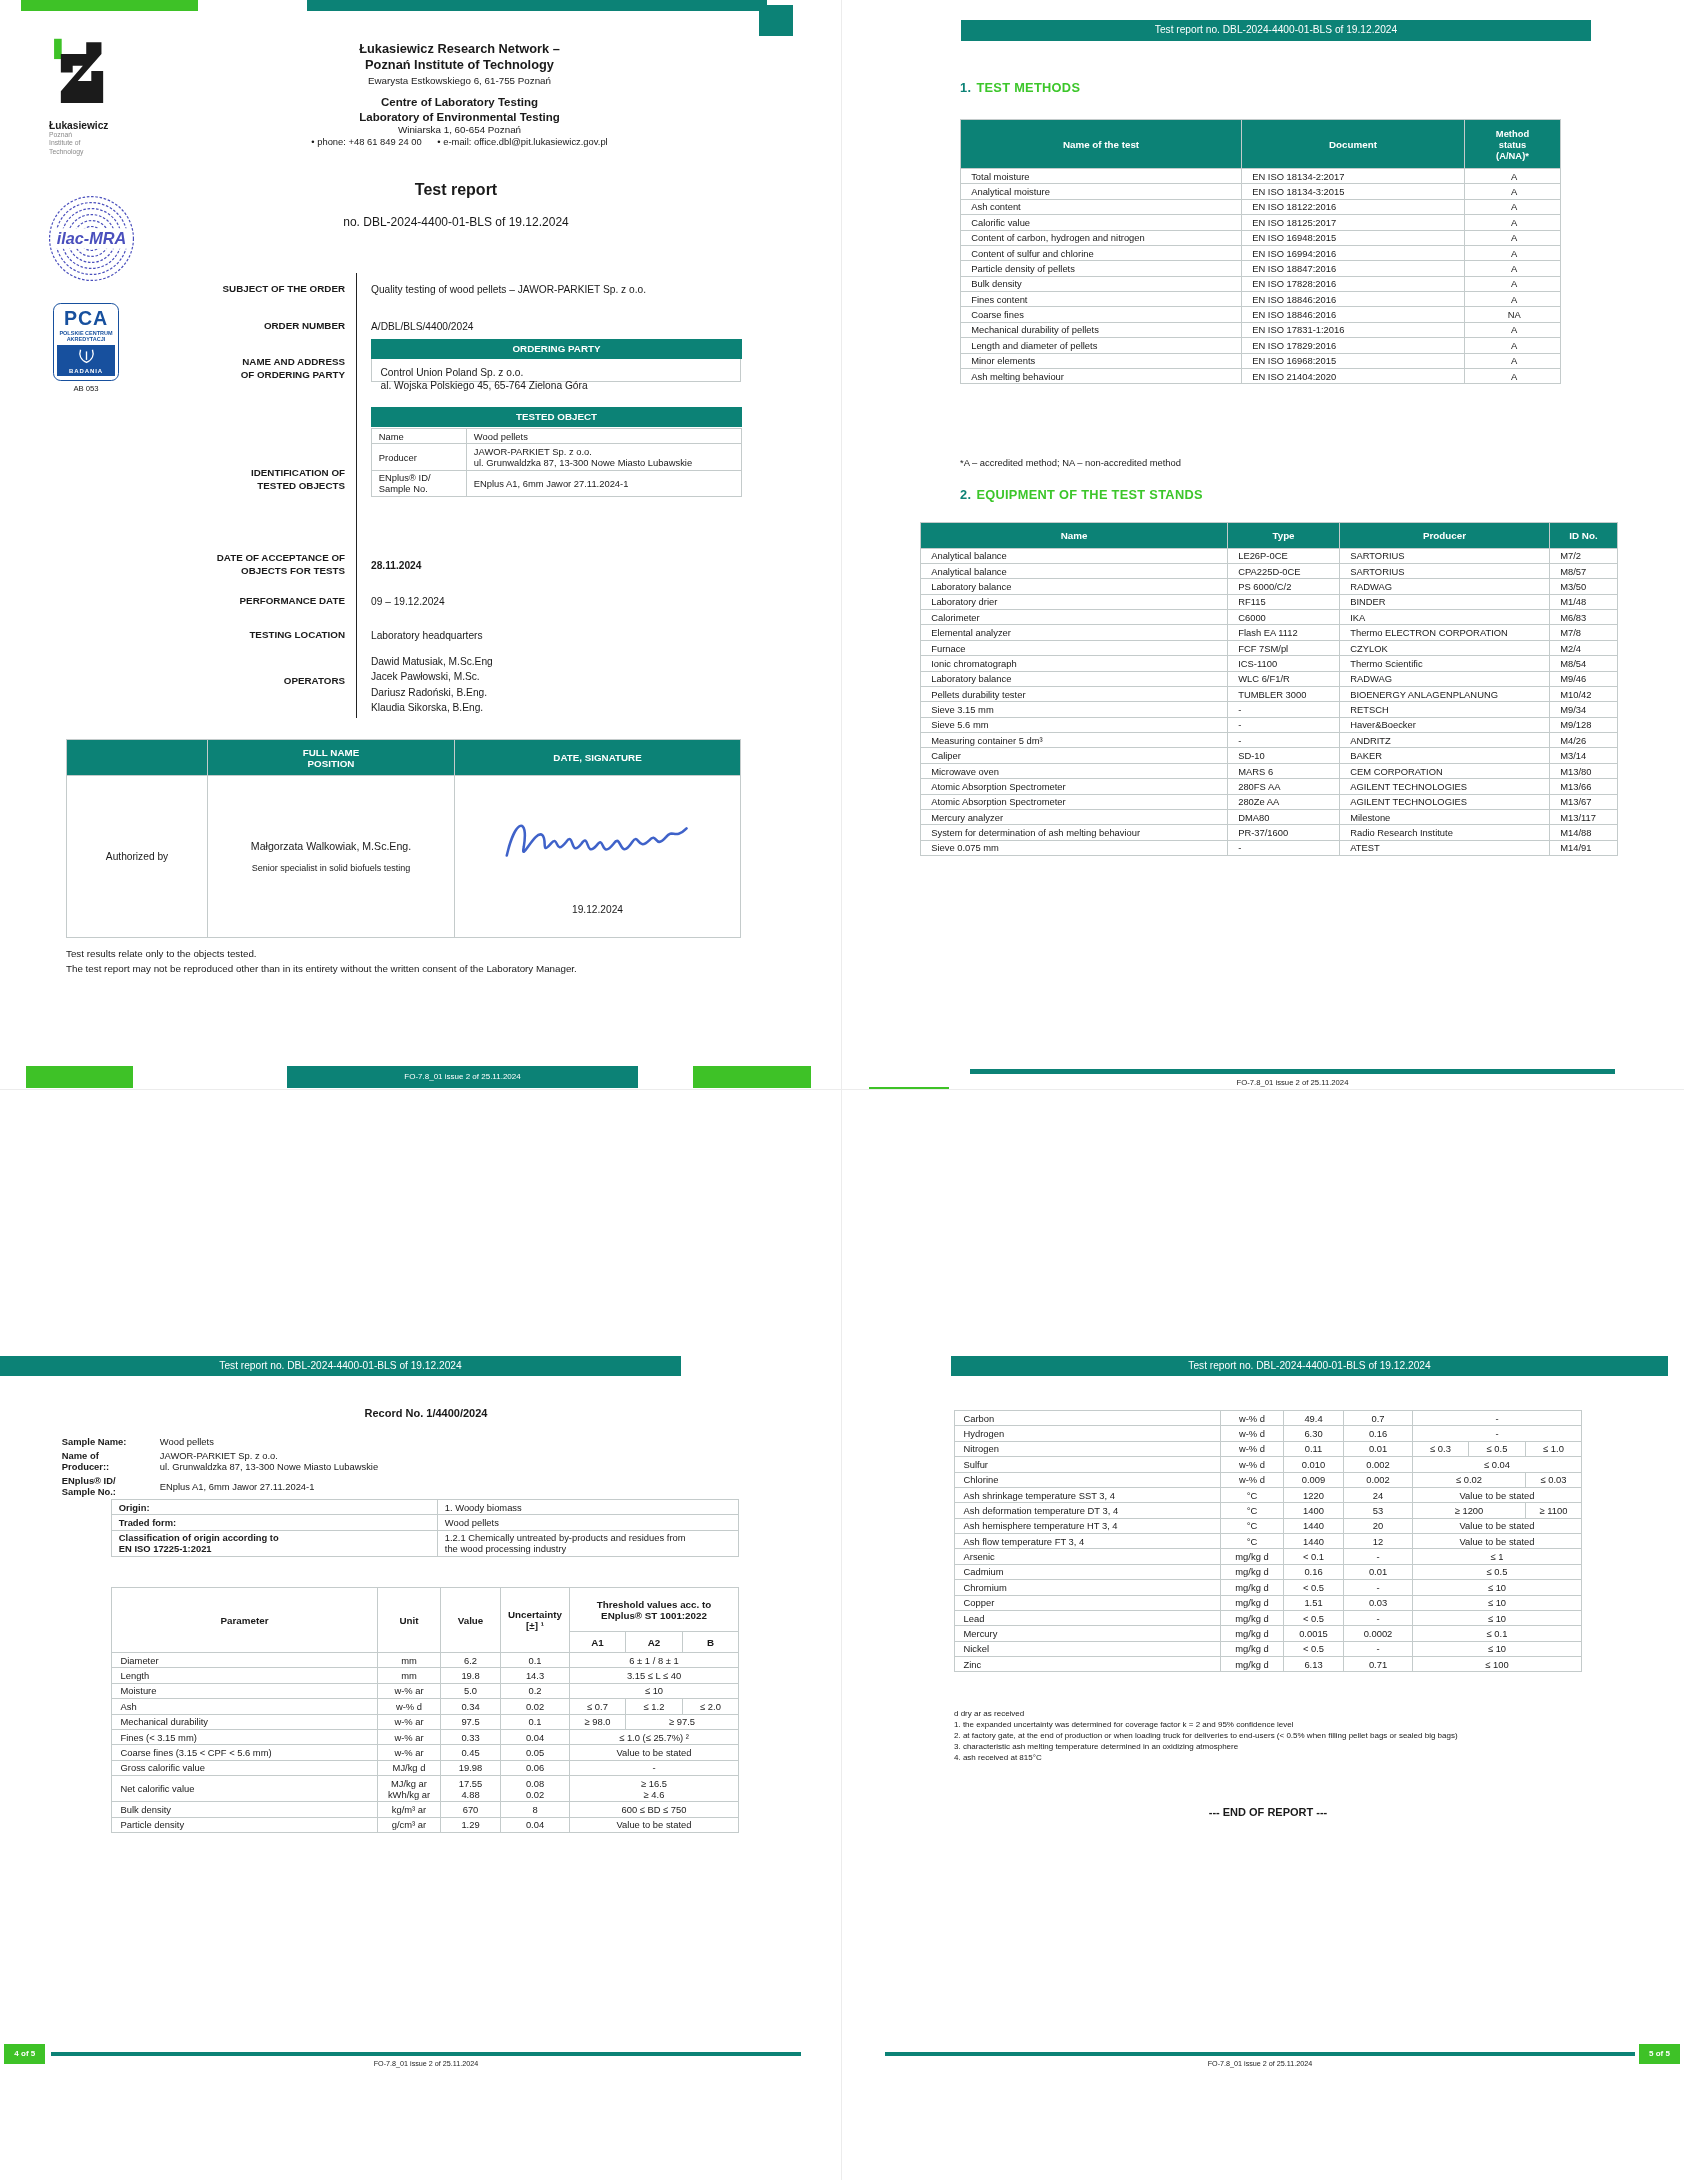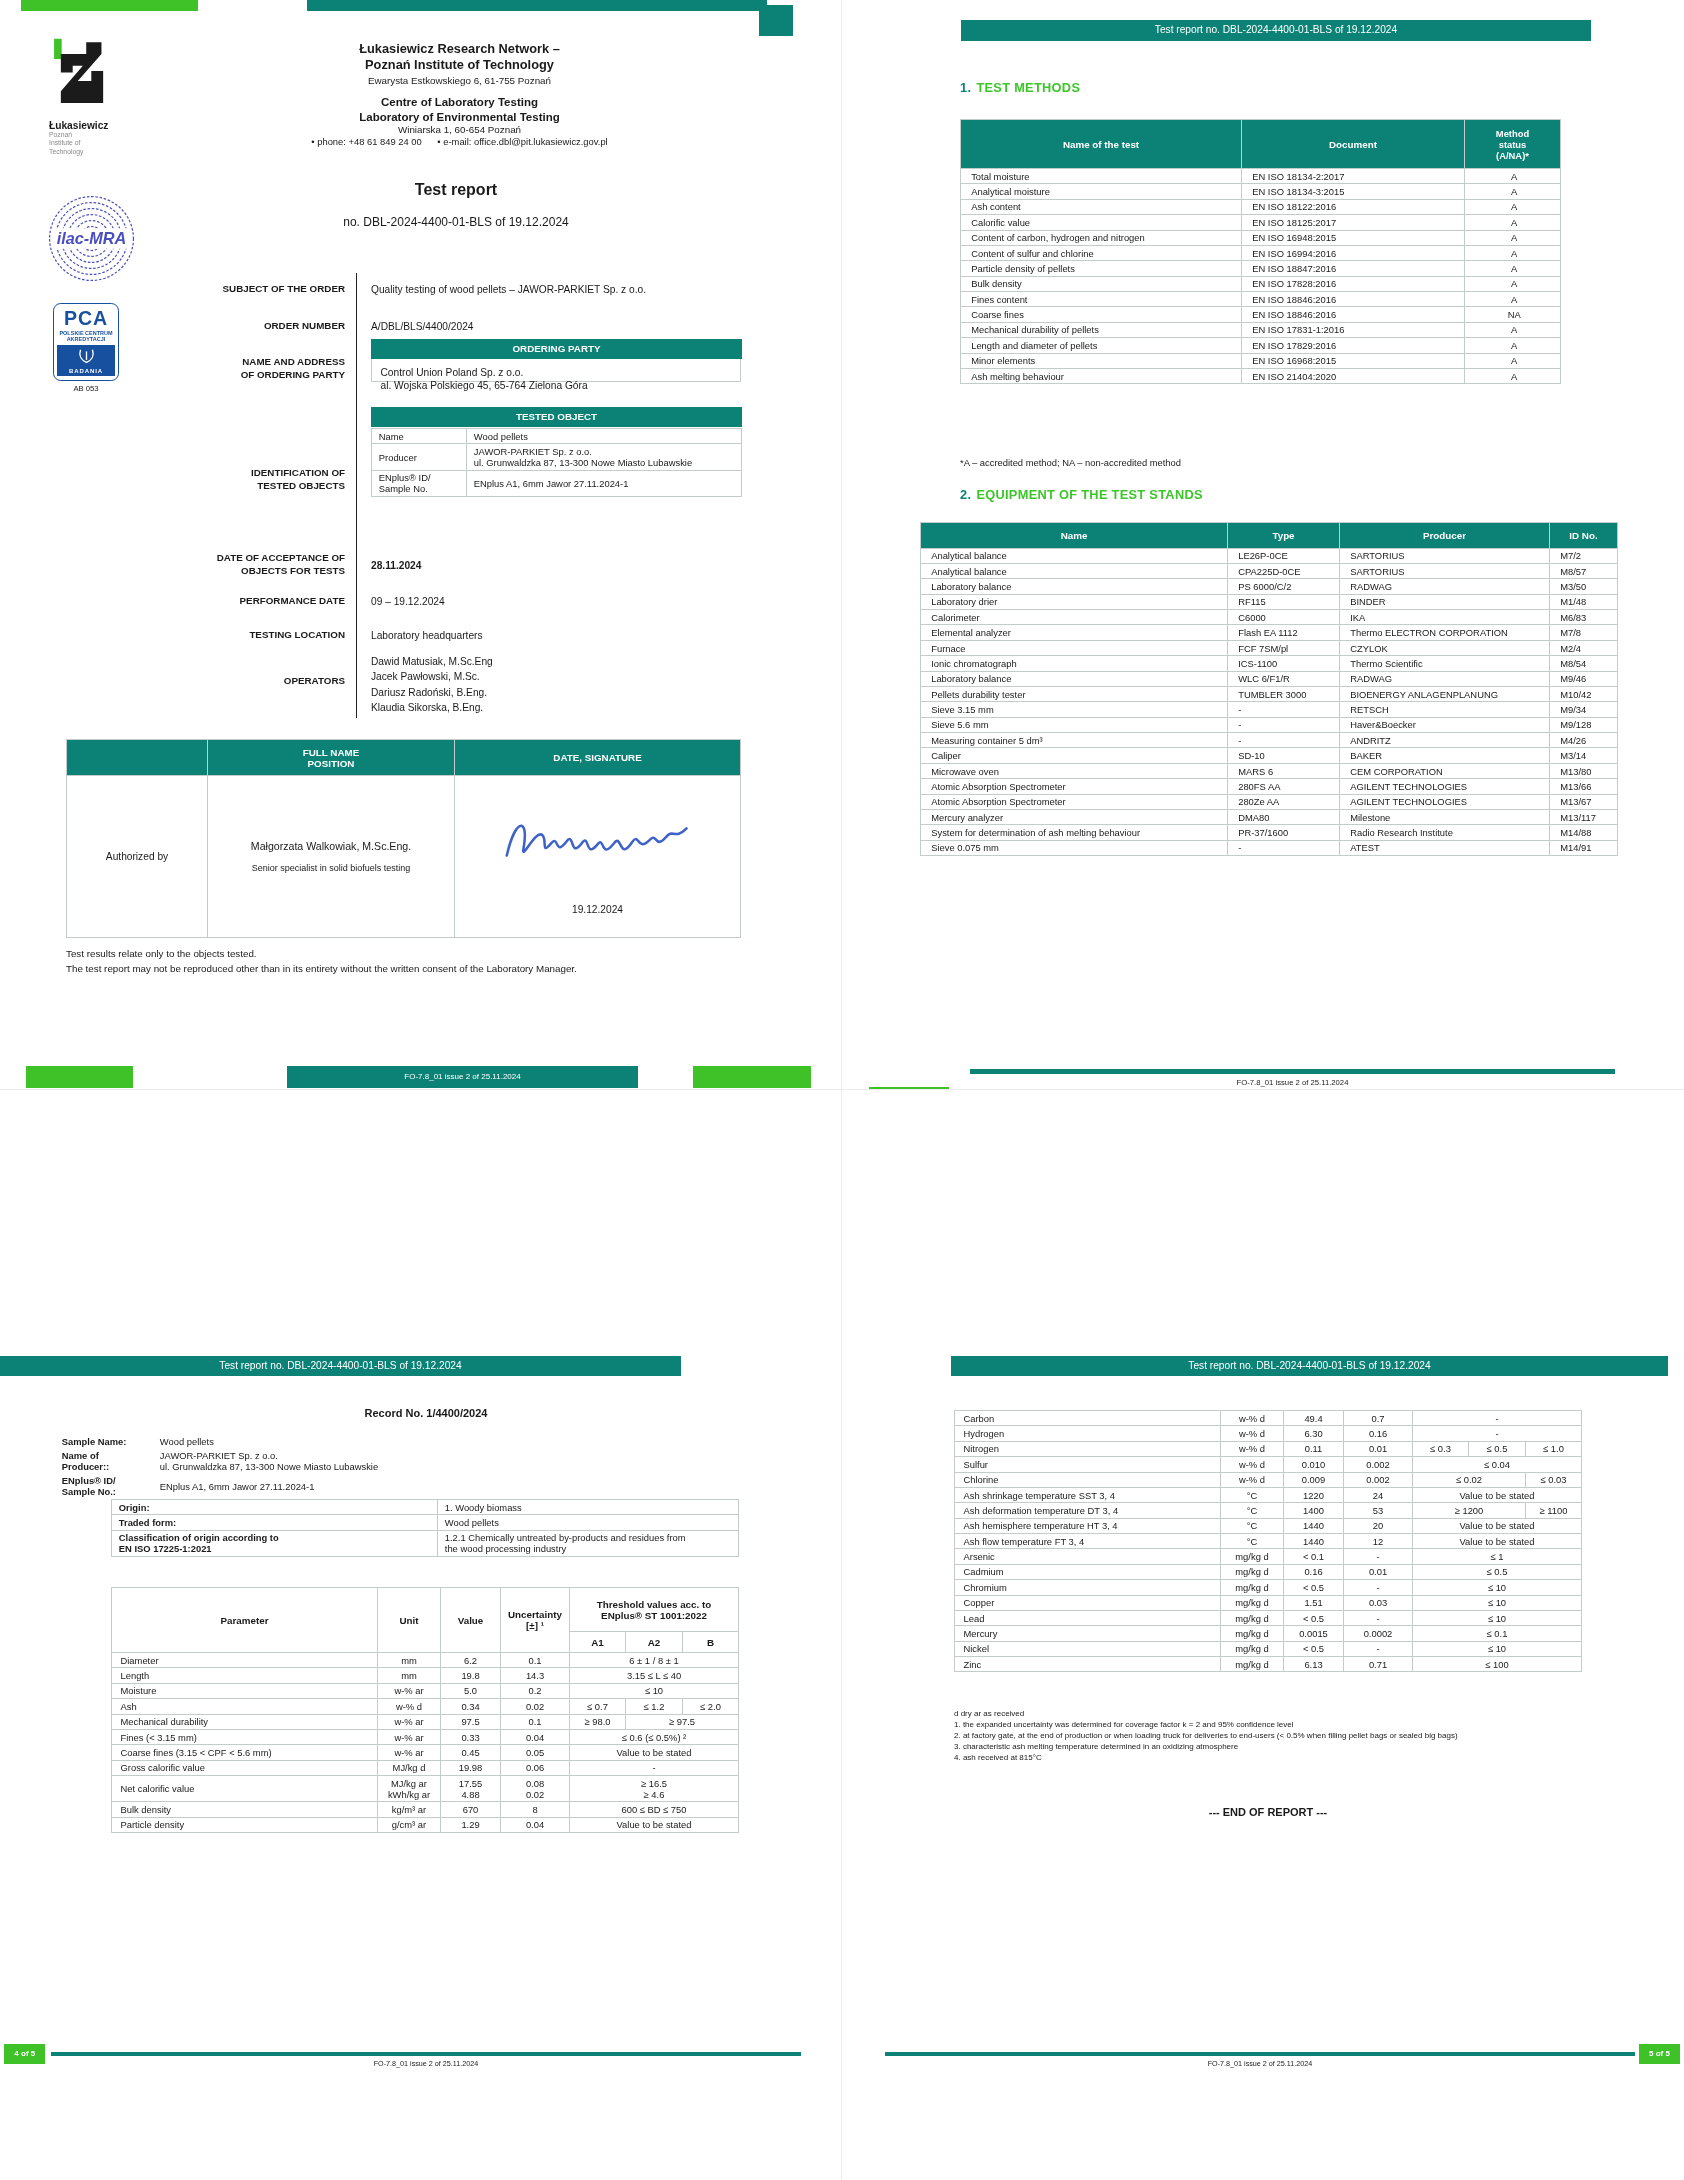--- a/index.html
+++ b/index.html
@@ -545,21 +545,21 @@
           <td>97.5</td>
           <td>0.1</td>
           <td>≥ 98.0</td>
           <td colspan="2">≥ 97.5</td>
         </tr>
         <tr>
           <td>Fines (&lt; 3.15 mm)</td>
           <td>w-% ar</td>
           <td>0.33</td>
           <td>0.04</td>
-          <td colspan="3">≤ 0.6 (≤ 0.5%) ²</td>
+          <td colspan="3">≤ 1.0 (≤ 25.7%) ²</td>
         </tr>
         <tr>
           <td>Coarse fines (3.15 &lt; CPF &lt; 5.6 mm)</td>
           <td>w-% ar</td>
           <td>0.45</td>
           <td>0.05</td>
           <td colspan="3">Value to be stated</td>
         </tr>
         <tr>
           <td>Gross calorific value</td>

